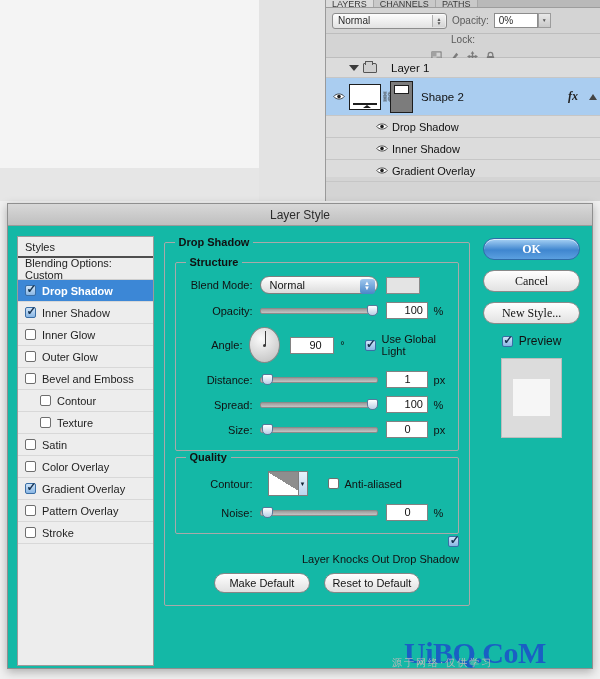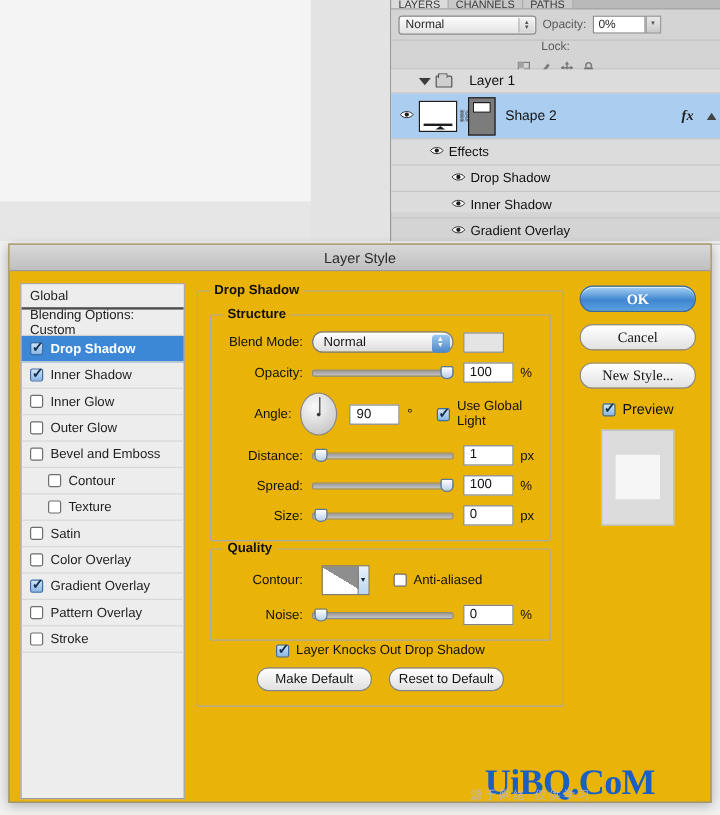--- a/index.html
+++ b/index.html
@@ -79,21 +79,21 @@
   .lname { margin-left:8px; font-size:11.5px; color:#111; }
   .fxmark { position:absolute; right:22px; font-style:italic; font-weight:bold; font-size:12px; color:#222; font-family:"Liberation Serif",serif;}
   .scroll-up { position:absolute; right:3px; width:0;height:0;
     border-left:4px solid transparent;border-right:4px solid transparent;border-bottom:6px solid #444;}
   .sub1 { padding-left:28px; }
   .sub2 { padding-left:46px; }
   .efname { font-size:11px; color:#111; }
 
   
   #dialog { position:absolute; left:7px; top:203px; width:586px; height:466px;
-    background:#eab308; border:1px solid #8f8f8f;
+    background:#14b8a6; border:1px solid #8f8f8f;
     box-shadow:0 3px 9px rgba(0,0,0,.28); }
   #titlebar { height:22px; background:linear-gradient(#d8d8d8,#bfbfbf);
     border-bottom:1px solid #9a9a9a; display:flex; align-items:center;
     justify-content:center; }
   #titlebar .t { font-size:12px; color:#2b2b2b; }
   #dlg-body { display:flex; padding:10px 9px 9px 9px; gap:10px; height:443px; }
 
   
   #styles-col { width:138px; background:#ededed; border:1px solid #9b9b9b;
     display:flex; flex-direction:column; height:430px; }
@@ -129,38 +129,38 @@
     color:#fff; font-size:6px; line-height:5px; }
   .swatch { width:34px; height:17px; border:1px solid #8a8a8a; background:#e4e4e4;
     margin-left:8px; }
   .slider { position:relative; width:118px; height:9px; margin-right:8px; }
   .slider .track { position:absolute; left:0; right:0; top:2px; height:6px;
     background:linear-gradient(#9b9b9b,#c4c4c4); border:1px solid #8b8b8b; border-radius:2px; }
   .slider .knob { position:absolute; top:-1px; width:11px; height:11px;
     background:linear-gradient(#ffffff,#b9cfe6); border:1px solid #59789a;
     border-radius:2px 2px 5px 5px; }
   .num { width:42px; height:17px; background:#fff; border:1px solid #828282;
-    font-size:11px; line-height:15px; padding-left:5px; color:#111; }
+    font-size:11px; line-height:15px; padding-left:18px; color:#111; }
   .unit { margin-left:6px; font-size:11px; color:#111; }
   .dial { width:36px; height:36px; border-radius:50%;
     background:radial-gradient(circle at 38% 32%, #fafafa, #cdcdcd 72%, #b4b4b4);
     border:1px solid #888; position:relative; }
   .dial .needle { position:absolute; left:50%; top:3px; width:1px; height:15px;
     background:#3a3a3a; }
   .dial .hub { position:absolute; left:50%; top:50%; width:3px; height:3px;
     margin:-1.5px 0 0 -1.5px; background:#3a3a3a; border-radius:50%; }
   .contour-sw { width:40px; height:25px; border:1px solid #7e7e7e; position:relative;
     background:linear-gradient(to top right, #fff 0 48%, #8e8e8e 48% 100%);
     margin-left:8px; }
   .contour-sw .cbtn { position:absolute; right:0; top:0; width:9px; height:100%;
     background:linear-gradient(#e9f2fb,#bcd6ef); border-left:1px solid #7e7e7e;
     font-size:6px; text-align:center; line-height:25px; color:#123; }
   .inlinecb { display:flex; align-items:center; gap:6px; font-size:11px; color:#111; margin-left:20px; }
   .center-cb { display:flex; align-items:flex-end; justify-content:center; gap:6px;
-    font-size:11px; color:#111; margin:2px 0 8px 0; }
+    font-size:11px; color:#111; margin:2px 0 8px 0;flex-direction:column; }
   .btnrow { display:flex; justify-content:center; gap:14px; }
   .pillbtn { min-width:96px; height:20px; border:1px solid #868686; border-radius:10px;
     background:linear-gradient(#ffffff,#e0e0e0); font-size:11px; color:#141414;
     display:flex; align-items:center; justify-content:center; }
 
   
   #right-col { width:104px; display:flex; flex-direction:column; align-items:center;
     padding-top:2px; gap:10px; }
   .bigbtn { width:97px; height:22px; border-radius:11px; border:1px solid #8a8a8a;
     background:linear-gradient(#ffffff,#e2e2e2); font-size:12px; color:#131313;
@@ -253,29 +253,20 @@
         </svg>
       </span>
       <span class="thumb-a"></span>
       <span class="chain">⛓</span>
       <span class="thumb-b"></span>
       <span class="lname">Shape 2</span>
       <span class="fxmark">fx</span>
       <span class="scroll-up"></span>
     </div>
 
-    <div class="lrow sub1">
-      <span class="eyecol">
-        <svg class="eye" viewBox="0 0 16 11">
-          <path d="M1 5.5 C4 1 12 1 15 5.5 C12 10 4 10 1 5.5 Z" fill="#fff" stroke="#1d1d1d"></path>
-          <circle cx="8" cy="5.5" r="2.4" fill="#1d1d1d"></circle>
-        </svg>
-      </span>
-      <span class="efname">Effects</span>
-    </div>
 
     <div class="lrow sub2">
       <span class="eyecol">
         <svg class="eye" viewBox="0 0 16 11">
           <path d="M1 5.5 C4 1 12 1 15 5.5 C12 10 4 10 1 5.5 Z" fill="#fff" stroke="#1d1d1d"></path>
           <circle cx="8" cy="5.5" r="2.4" fill="#1d1d1d"></circle>
         </svg>
       </span>
       <span class="efname">Drop Shadow</span>
     </div>
@@ -305,21 +296,21 @@
 
 <div id="dialog">
 
   <div id="titlebar">
     <span class="t">Layer Style</span>
   </div>
 
   <div id="dlg-body">
 
     <div id="styles-col">
-      <div class="sty-head">Global</div>
+      <div class="sty-head">Styles</div>
       <div class="sty-blend">Blending Options: Custom</div>
 
       <div class="sty-item on">
         <span class="cb checked"></span>
         <span>Drop Shadow</span>
       </div>
       <div class="sty-item">
         <span class="cb checked"></span>
         <span>Inner Shadow</span>
       </div>

